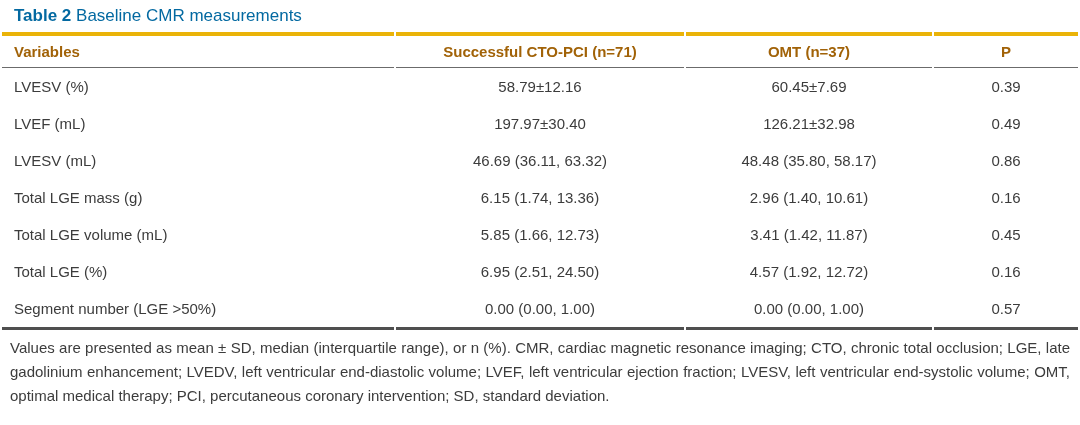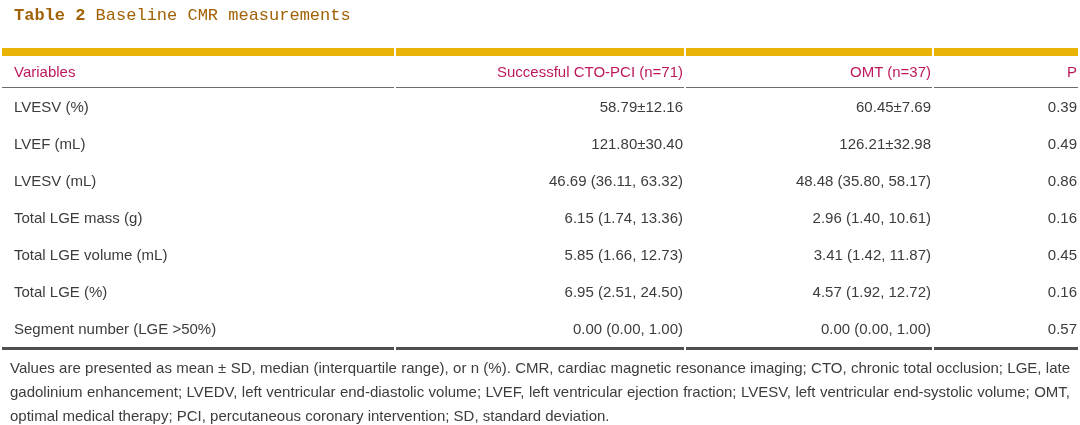--- a/index.html
+++ b/index.html
@@ -8,58 +8,58 @@
     background: #ffffff;
     width: 1080px;
     height: 425px;
     overflow: hidden;
     font-family: "Liberation Sans", sans-serif;
     color: #3c3c3c;
   }
   .page { width: 1080px; }
 
   .title {
-    font-family: Liberation Mono, monospace;
+    font-family: Liberation Sans, sans-serif;
     font-size: 17px;
     line-height: 18px;
-    padding: 7px 0 23px 14px;
-    color: #a16207;
+    padding: 7px 0 7px 14px;
+    color: #0369a1;
     white-space: nowrap;
   }
   .title .title-label { font-weight: bold; }
 
   table.cmr {
     width: 1080px;
     table-layout: fixed;
     border-collapse: separate;
     border-spacing: 2px 0;
     font-size: 15px;
   }
   col.c1 { width: 392px; }
   col.c2 { width: 288px; }
   col.c3 { width: 246px; }
   col.c4 { width: 144px; }
 
   th {
-    font-weight: normal;
+    font-weight: bold;
     height: 29px;
-    border-top: 8px solid #eab308;
+    border-top: 4px solid #eab308;
     border-bottom: 1.5px solid #6b6b6b;
     vertical-align: middle;
-    color: #be185d;
+    color: #a16207;
   }
   td {
     height: 35px;
     vertical-align: middle;
     color: #3c3c3c;
   }
   tr:last-child td { border-bottom: 3px solid #4f4f4f; }
 
   .col-left  { text-align: left; padding-left: 12px; }
-  .col-mid   { text-align: right; }
+  .col-mid   { text-align: center; }
 
   .footnote {
     margin: 6px 10px 0 10px;
     font-size: 15px;
     line-height: 24px;
     text-align: justify;
     color: #3c3c3c;
   }
 </style>
 </head>
@@ -88,21 +88,21 @@
     </thead>
     <tbody>
       <tr>
         <td class="col-left">LVESV (%)</td>
         <td class="col-mid">58.79±12.16</td>
         <td class="col-mid">60.45±7.69</td>
         <td class="col-mid">0.39</td>
       </tr>
       <tr>
         <td class="col-left">LVEF (mL)</td>
-        <td class="col-mid">121.80±30.40</td>
+        <td class="col-mid">197.97±30.40</td>
         <td class="col-mid">126.21±32.98</td>
         <td class="col-mid">0.49</td>
       </tr>
       <tr>
         <td class="col-left">LVESV (mL)</td>
         <td class="col-mid">46.69 (36.11, 63.32)</td>
         <td class="col-mid">48.48 (35.80, 58.17)</td>
         <td class="col-mid">0.86</td>
       </tr>
       <tr>

